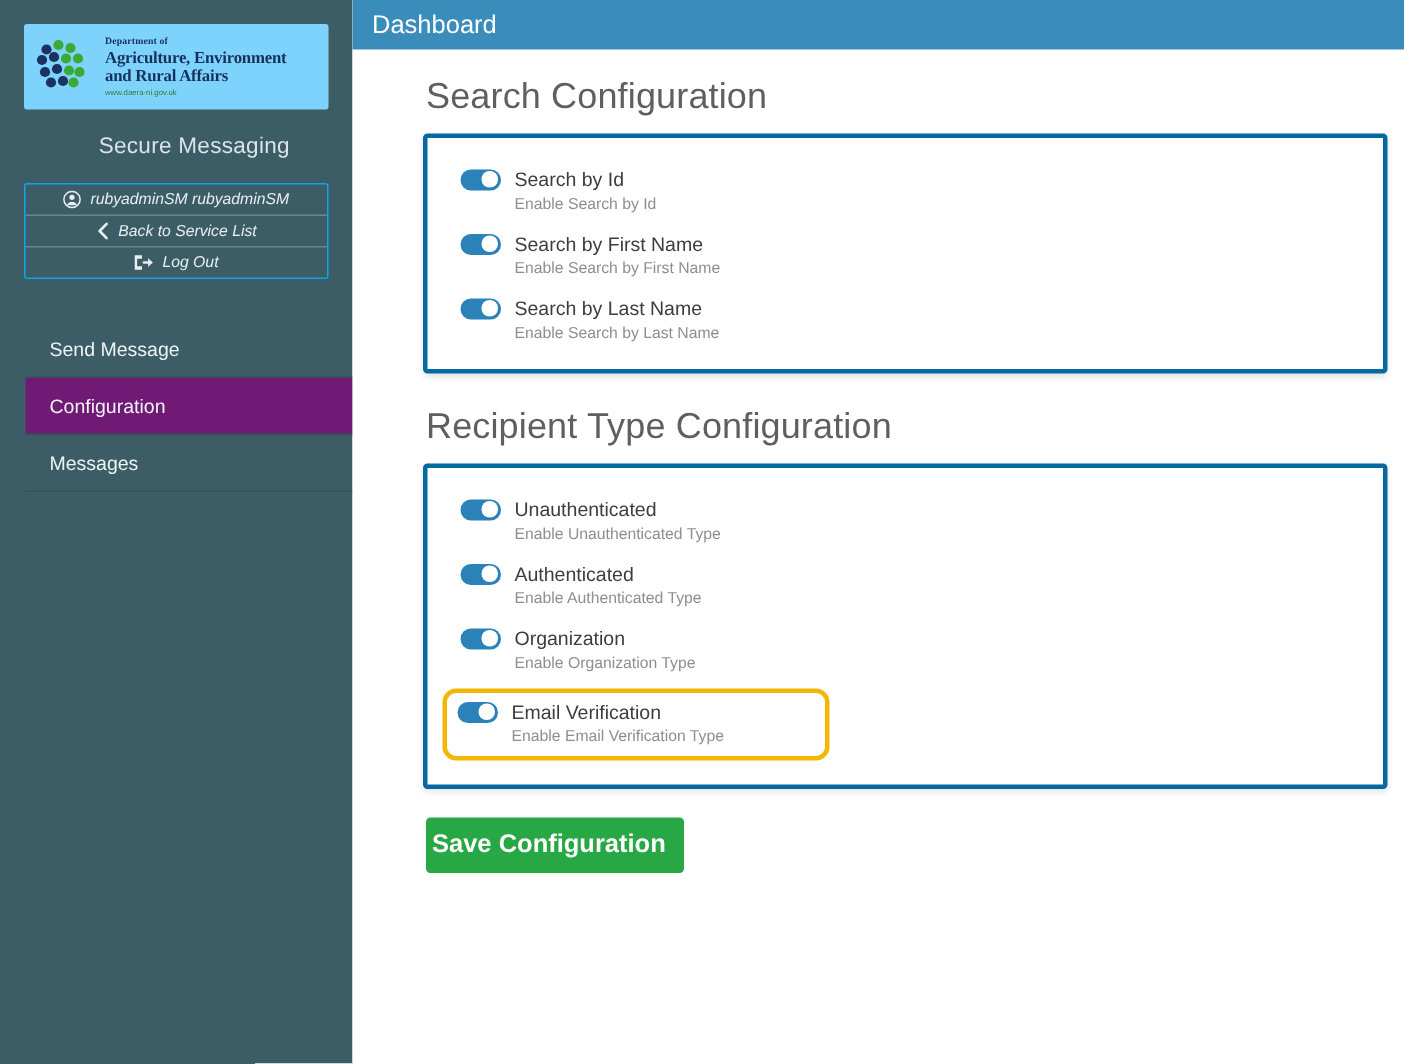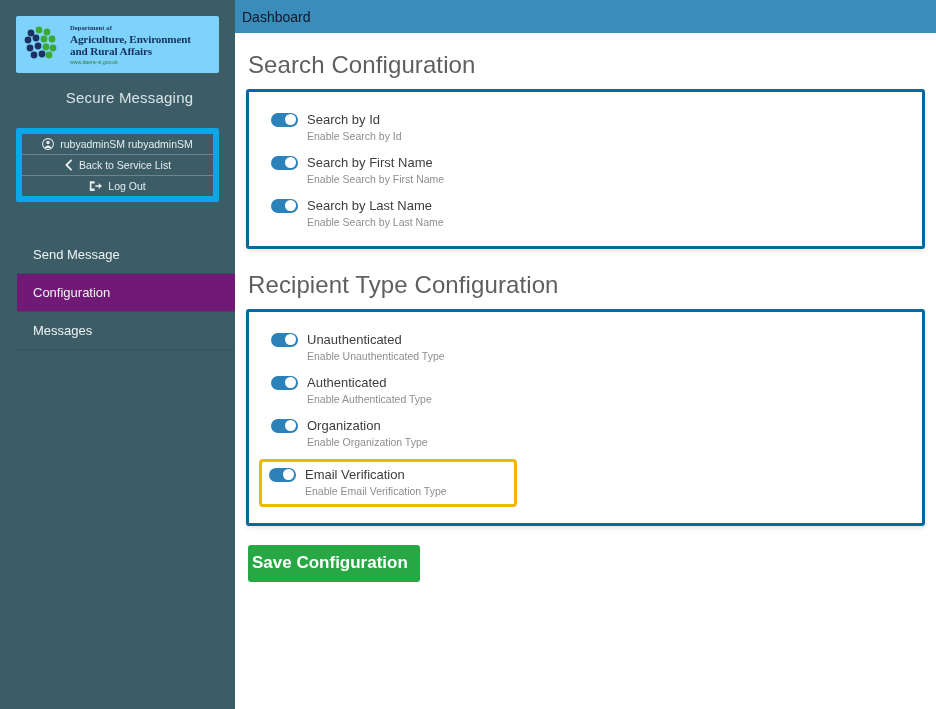--- a/index.html
+++ b/index.html
@@ -41,22 +41,23 @@
     font-family: "Liberation Sans", sans-serif;
     font-size: 5.2px; color: #2e7d32; display: block; margin-top: 2px;
   }
 
   .brand-title {
     color: #d9e4e8; font-size: 15px; font-weight: normal;
     text-align: center; padding: 16px 0 10px 0; letter-spacing: .2px; margin-left: 24px;
   }
 
   .acct-box {
-    margin: 12px 16px; border: 6px solid #0ea5e9; border-radius: 2px;
+    margin: 6px 16px; border: 1px solid #0ea5e9; border-radius: 2px;
     overflow: hidden;
+    font-style: italic;
   }
   .acct-row {
     display: flex; align-items: center; justify-content: center; gap: 6px;
     padding: 4px 6px; color: #e6eef0; font-size: 10.5px;
     border-bottom: 1px solid #6d868e;
   }
   .acct-row:last-child { border-bottom: none; }
   .acct-row svg { flex: 0 0 auto; }
 
   .nav { margin-top: 22px; display: flex; flex-direction: column; padding-left: 17px; }
@@ -64,25 +65,25 @@
     padding: 11px 0 11px 16px;
     color: #eef3f5; font-size: 13px;
     border-bottom: 1px solid #34525b;
     cursor: pointer;
   }
   .nav-item.active { background: #701a75; }
 
   
   .main { flex: 1; height: 709px; background: #ffffff; position: relative; }
   .topbar {
-    height: 33px; background: #3a8dba; color: #0f172a;
-    display: flex; align-items: center; padding-left: 7px;
-    font-size: 14px;
-  }
-  .content { padding: 0 11px 0 11px; }
+    height: 33px; background: #3a8dba; color: #ffffff;
+    display: flex; align-items: center; padding-left: 13px;
+    font-size: 17px;
+  }
+  .content { padding: 0 11px 0 11px; margin-left: 36px; }
 
   .section-title {
     font-size: 24px; color: #5f5f5f; font-weight: normal;
     letter-spacing: .1px;
     padding: 18px 0 10px 2px;
   }
   .section-title.second { padding-top: 22px; }
 
   .card {
     border: 3px solid #0369a1;
@@ -103,21 +104,21 @@
     background: #2a82b8; position: relative; flex: 0 0 27px; cursor: pointer;
   }
   .toggle .knob {
     position: absolute; top: 1.6px; right: 1.8px;
     width: 10.8px; height: 10.8px; border-radius: 50%;
     background: #ffffff;
   }
 
   .opt-row.highlighted {
     border: 3px solid #f2b705;
-    border-radius: 4px;
+    border-radius: 9px;
     padding: 5px 0 7px 7px;
     margin: 2px 0 0 -12px;
     width: 258px;
   }
   .opt-row.highlighted .opt-sub { padding-left: 36px; }
 
   .save-wrap { padding: 19px 0 0 2px; }
   .save-btn {
     background: #27a844; color: #ffffff; border: none;
     font-family: "Liberation Sans", sans-serif;

